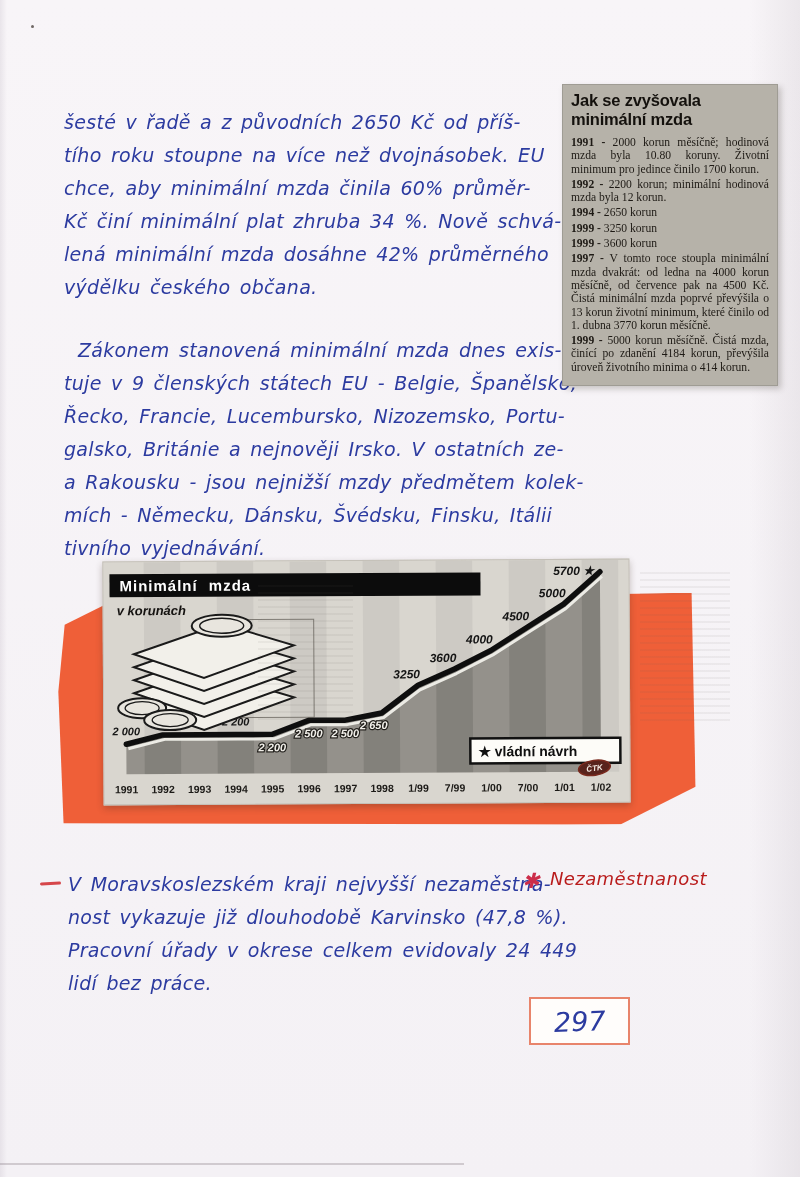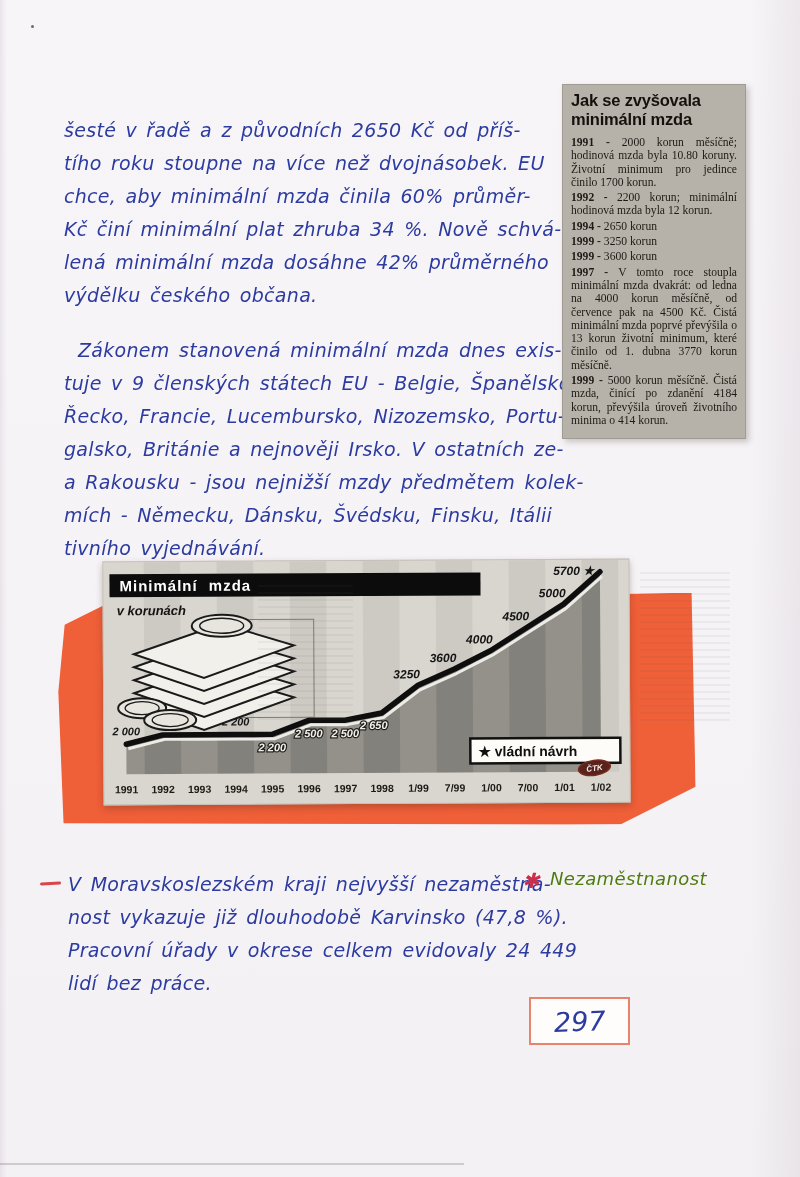--- a/index.html
+++ b/index.html
@@ -15,29 +15,29 @@
   .bottom-edge{position:absolute;left:0;top:1163px;width:58%;height:2px;background:rgba(140,130,138,0.35);}
 
   
   .hw{position:absolute;color:#2c3ba0;font-family:"DejaVu Sans",sans-serif;font-style:italic;
       font-size:19px;letter-spacing:0.3px;word-spacing:3px;white-space:nowrap;}
   .hw .line{height:33px;line-height:33px;}
   .hw .indent{padding-left:14px;}
 
   .red-dash{position:absolute;left:40px;top:882px;width:21px;height:3px;background:#d6464a;border-radius:2px;transform:rotate(-3deg);}
   .red-star{position:absolute;left:522px;top:869px;color:#cc2d49;font-size:21px;font-style:italic;}
-  .green-note{position:absolute;left:550px;top:868px;color:#4d7c0f;font-family:"DejaVu Sans",sans-serif;
+  .green-note{position:absolute;left:550px;top:868px;color:#b91c1c;font-family:"DejaVu Sans",sans-serif;
       font-style:italic;font-size:18px;letter-spacing:0.4px;word-spacing:2px;}
 
   .page-box{position:absolute;left:529px;top:997px;width:101px;height:48px;background:#fffdfb;
       border:2px solid #e8846b;box-sizing:border-box;display:flex;align-items:center;justify-content:center;}
   .page-box span{color:#2c3ba0;font-family:"DejaVu Sans",sans-serif;font-style:italic;font-size:27px;transform:rotate(-2deg);}
 
   
-  .clipping{position:absolute;left:562px;top:84px;width:184px;box-sizing:border-box;
+  .clipping{position:absolute;left:562px;top:84px;width:216px;box-sizing:border-box;
       background:#b6b2a9;padding:7px 9px 12px 9px;
       box-shadow:3px 3px 6px rgba(60,50,45,0.25), inset 0 0 0 1px rgba(0,0,0,0.12);}
   .clip-title{font-family:"Liberation Sans",sans-serif;font-weight:bold;font-size:16.5px;
       line-height:18.5px;color:#14110d;margin-bottom:8px;letter-spacing:-0.2px;}
   .clip-body{font-family:"Liberation Serif",serif;font-size:11.6px;line-height:13.3px;
       color:#1e1a15;text-align:justify;}
   .clip-entry{margin-top:2px;}
   .clip-entry b{font-weight:bold;margin-top:48px;}
 
   
@@ -52,21 +52,21 @@
   .bleed{position:absolute;opacity:0.55;
       background:repeating-linear-gradient(180deg, rgba(95,90,85,0.13) 0 2px, rgba(0,0,0,0) 2px 7px);}
 </style>
 </head>
 <body>
 
 <div class="speck"></div>
 <div class="right-edge"></div>
 <div class="bottom-edge"></div>
 
-<div id="hw1" class="hw" style="left:64px;top:106px;margin-top:8px;">
+<div id="hw1" class="hw" style="left:64px;top:106px;">
     <div class="line">šesté v řadě a z původních 2650 Kč od příš-</div>
     <div class="line">tího roku stoupne na více než dvojnásobek. EU</div>
     <div class="line">chce, aby minimální mzda činila 60% průměr-</div>
     <div class="line">Kč činí minimální plat zhruba 34 %. Nově schvá-</div>
     <div class="line">lená minimální mzda dosáhne 42% průměrného</div>
     <div class="line">výdělku českého občana.</div>
   </div>
 <div id="hw2" class="hw" style="left:64px;top:334px;">
     <div class="line indent">Zákonem stanovená minimální mzda dnes exis-</div>
     <div class="line">tuje v 9 členských státech EU - Belgie, Španělsko,</div>

